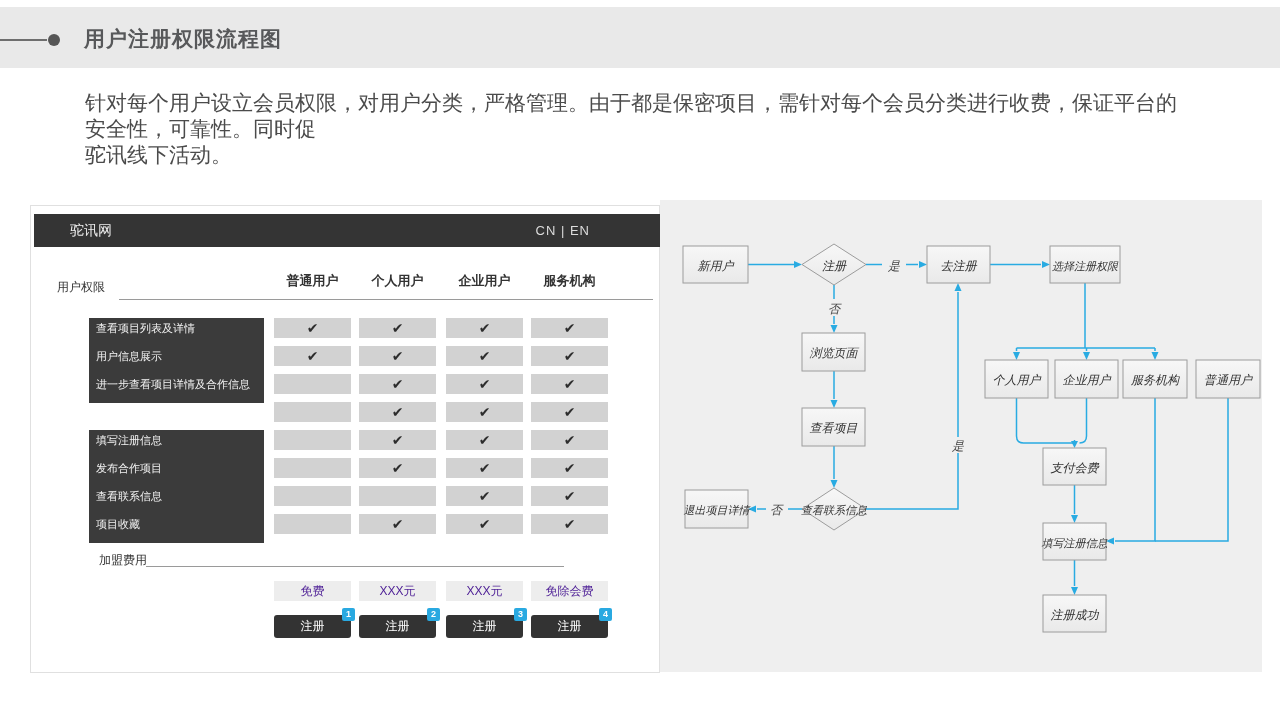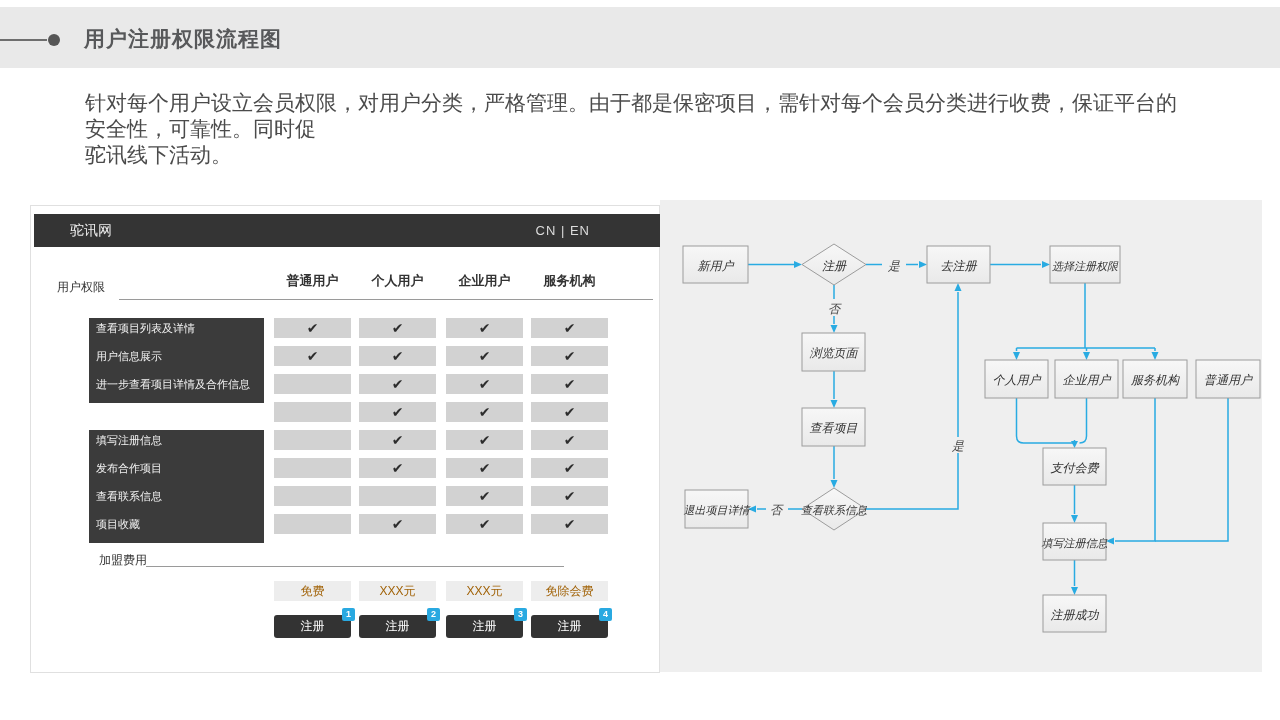--- a/index.html
+++ b/index.html
@@ -24,21 +24,21 @@
   .sec-label{position:absolute;font-size:12px;color:#333;}
   .sec-label.perm{left:26px;top:73px;}
   .sec-label.fees{left:68px;top:346px;}
   .sec-line{position:absolute;height:1px;background:#9a9a9a;}
   .perm-line{left:88px;top:93px;width:534px;}
   .fees-line{left:115px;top:360px;width:418px;}
   .col-header{position:absolute;top:66px;width:77px;text-align:center;font-size:13px;font-weight:bold;color:#333;}
   .row-bar{position:absolute;width:175px;height:29px;background:#3b3b3b;color:#f4f4f4;font-size:11px;line-height:20px;padding-left:7px;box-sizing:border-box;white-space:nowrap;}
   .check-cell{position:absolute;width:77px;height:20px;background:#d2d2d2;text-align:center;}
   .check-mark{font-size:14px;font-weight:bold;color:#2d2d2d;line-height:20px;}
-  .fee-cell{position:absolute;top:375px;width:77px;height:20px;background:#ededed;font-size:12px;color:#a16207;text-align:center;line-height:20px;}
+  .fee-cell{position:absolute;top:375px;width:77px;height:20px;background:#ededed;font-size:12px;color:#4c1d95;text-align:center;line-height:20px;}
   .reg-btn{position:absolute;top:409px;width:77px;height:23px;background:#333;border-radius:3px;color:#fff;font-size:12px;text-align:center;line-height:23px;cursor:pointer;}
   .reg-badge{position:absolute;right:-4px;top:-7px;width:13px;height:13px;background:#29a9e1;border-radius:2px;color:#fff;font-size:9px;font-weight:bold;line-height:13px;text-align:center;}
 
   
   .flow-panel{position:absolute;left:660px;top:200px;width:602px;height:472px;background:#efefef;font-style:italic;}
 </style>
 </head>
 <body>
 
 <div class="page">

